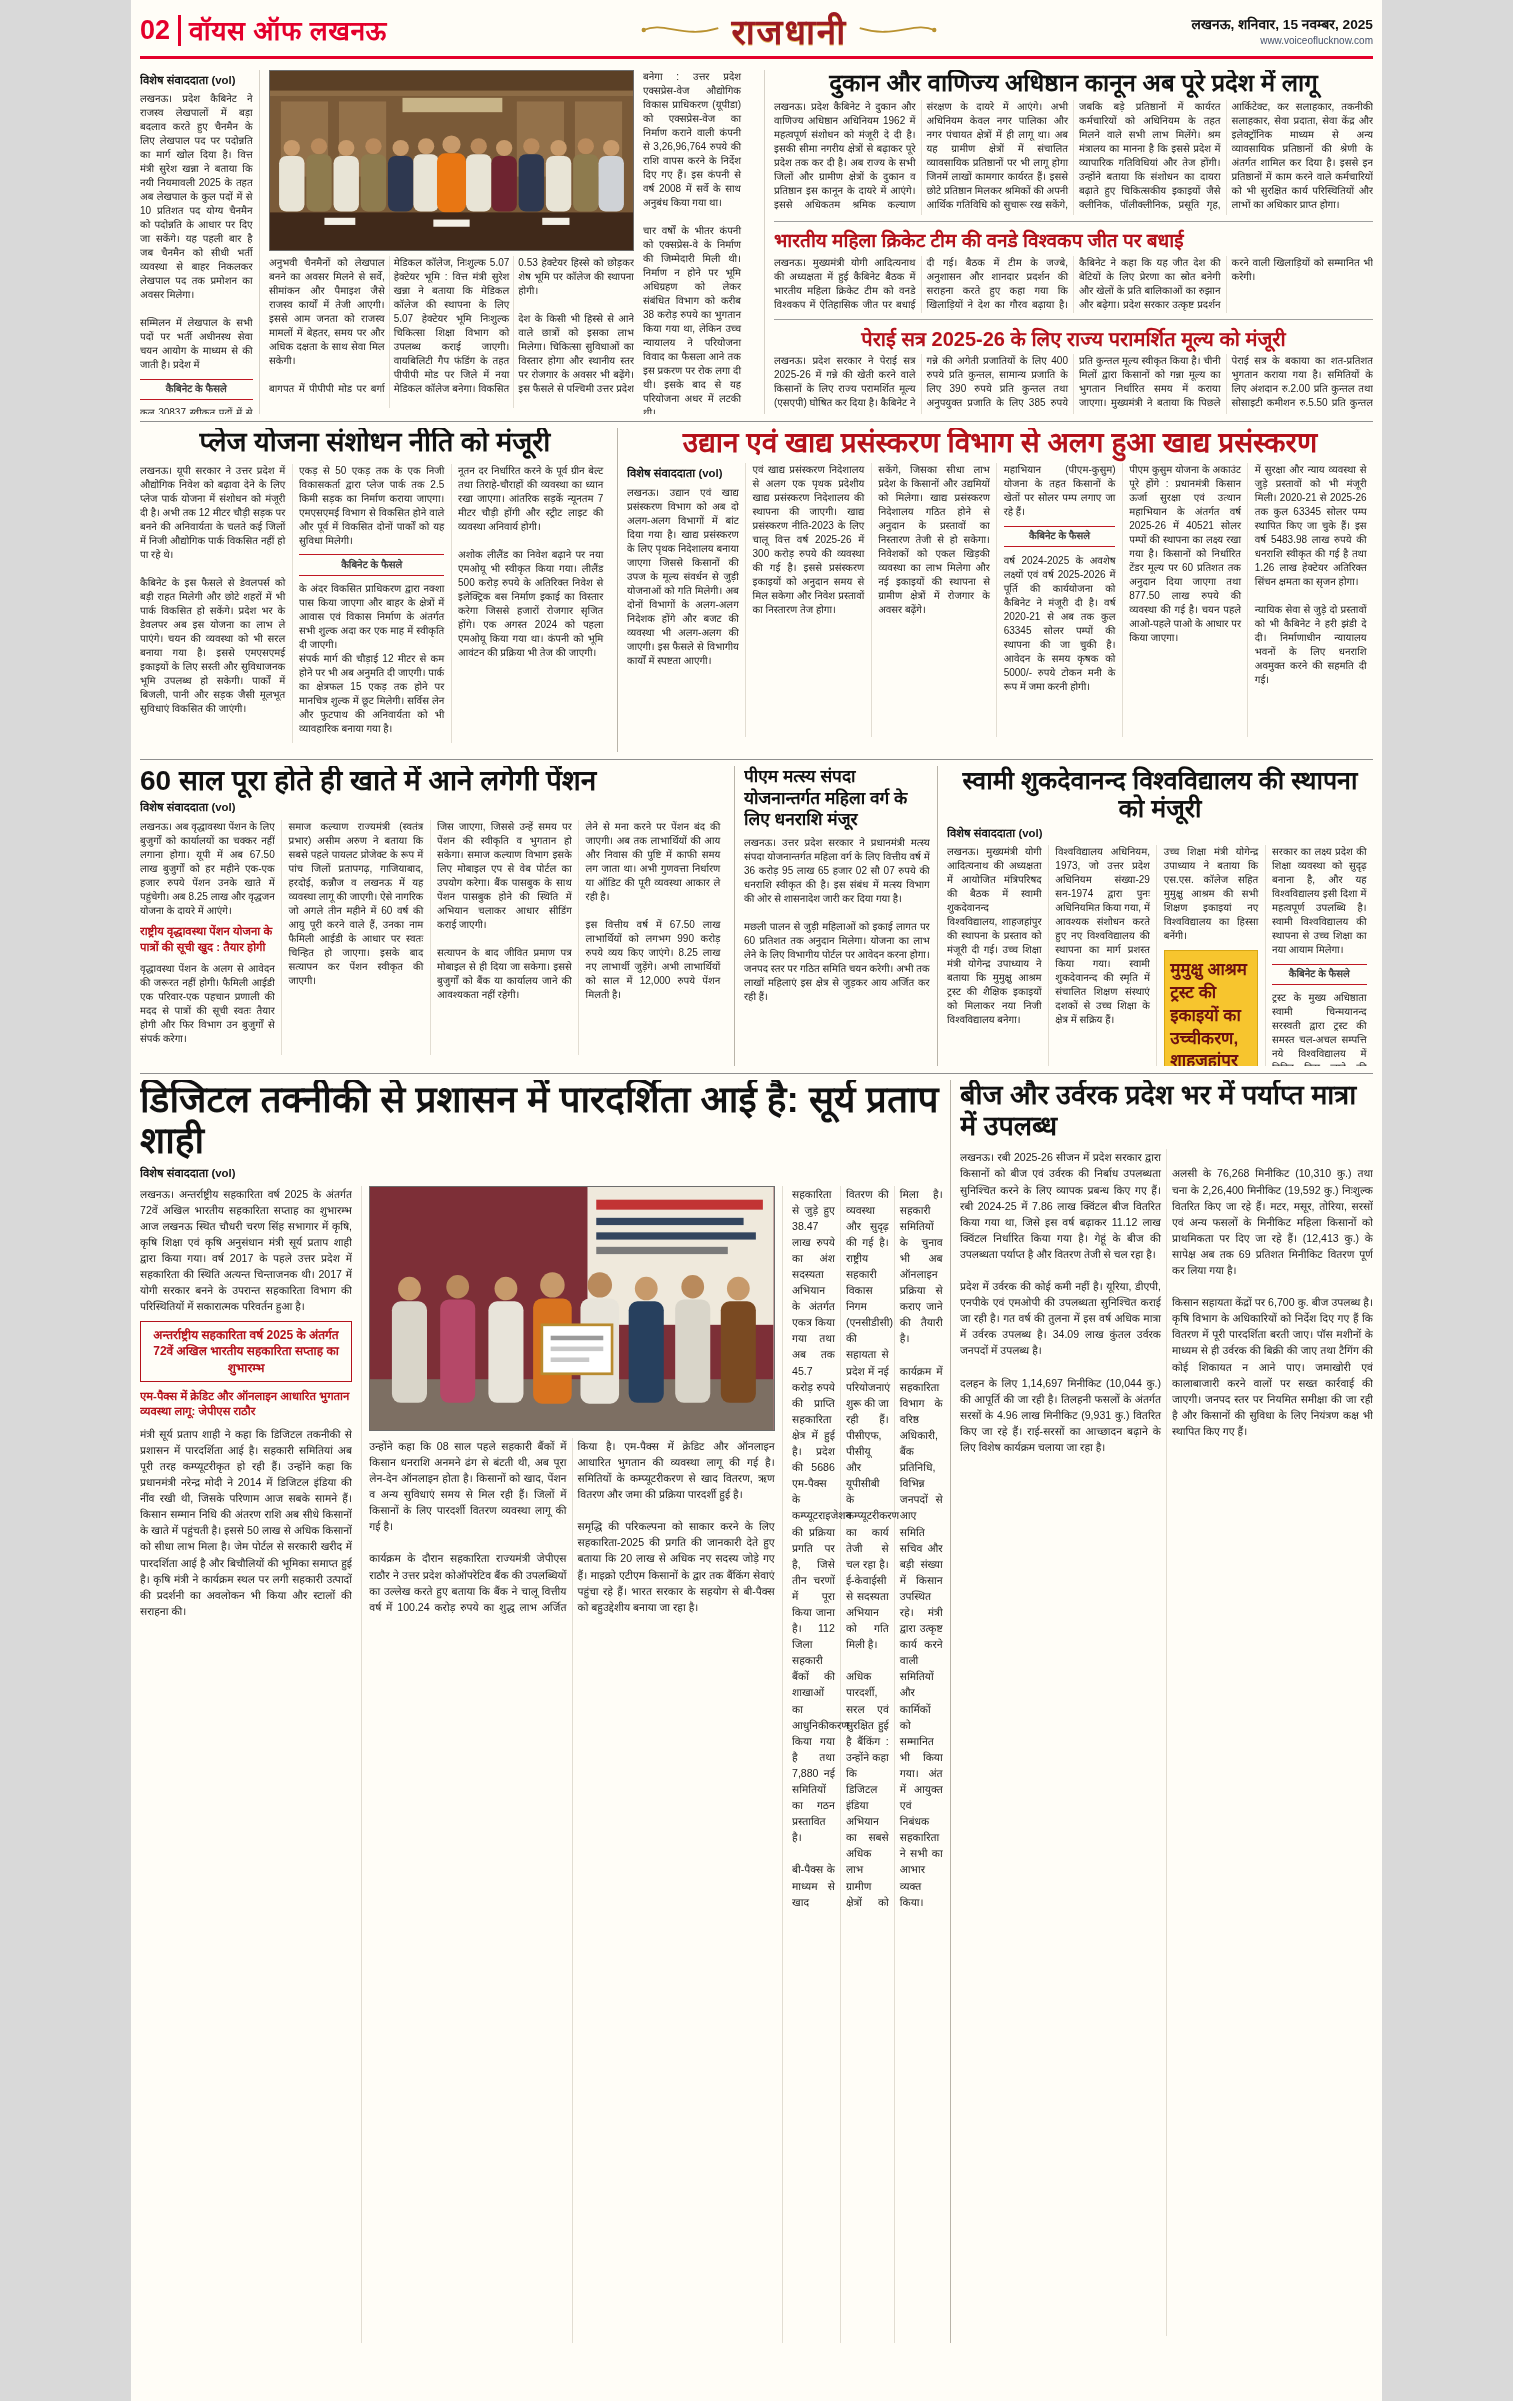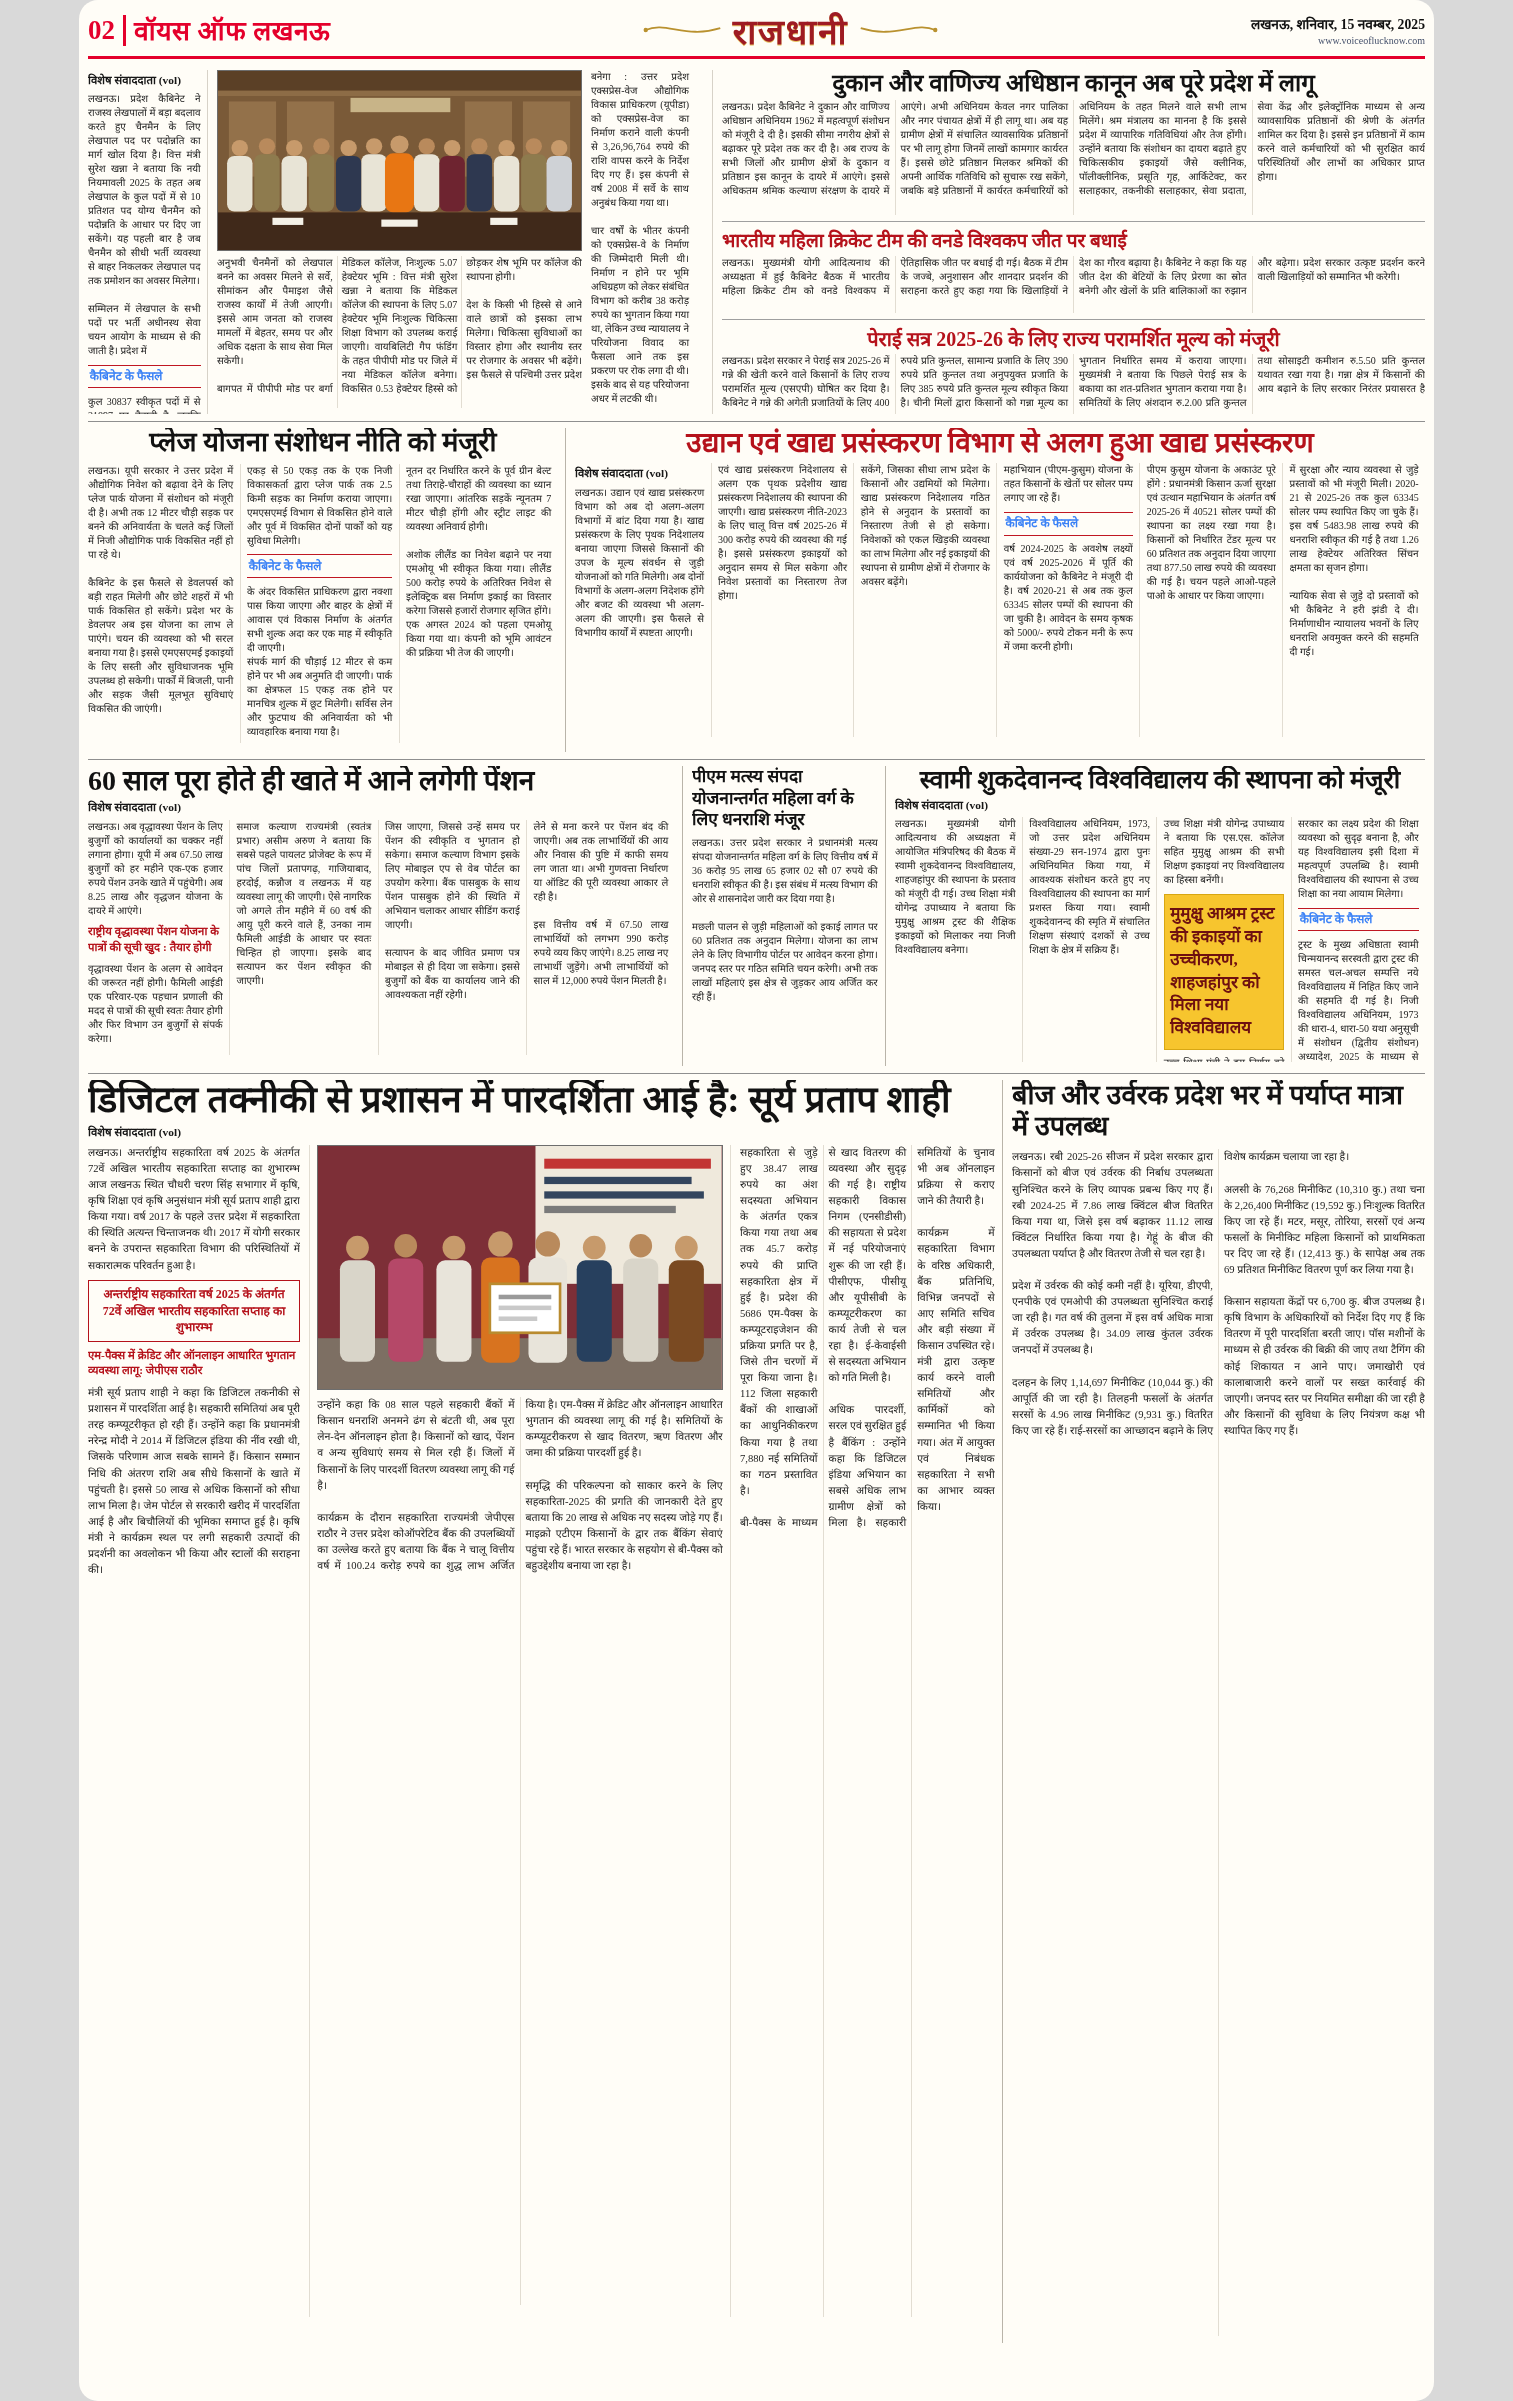--- a/index.html
+++ b/index.html
@@ -1,20 +1,20 @@
 <!DOCTYPE html>
 <html style="font-size:14.6px"><head>
 <meta charset="utf-8">
 <style>
   * { box-sizing: border-box; margin: 0; padding: 0; }
   html, body { background: #d9d9d9; }
   .page {
-    width: 1355px; height: 2401px; margin: 0 auto; background: #fffdf7;
-    font-family: Liberation Serif, serif; color: #161616;
-    padding: 5.5px 9px; overflow: hidden; position: relative; border-radius: 19px;
+    width: 1251px; height: 2401px; margin: 0 auto; background: #fffdf7;
+    font-family: Liberation Sans, sans-serif; color: #161616;
+    padding: 5.5px 9px; overflow: hidden; position: relative;
   }
   
   .hdr { display: flex; align-items: center; justify-content: space-between; height: 49px; }
   .hdr-left { display: flex; align-items: center; gap: 8.2px; }
   .pgnum { font-size: 27px; font-weight: bold; color: #e4002b; }
   .vbar { width: 2.7px; height: 31px; background: #e4002b; display: inline-block; }
   .masthead { font-size: 26.5px; font-weight: bold; color: #e4002b; letter-spacing: 0.5px; }
   .hdr-center { display: flex; align-items: center; gap: 9px; }
   .logo-text { font-size: 35px; font-weight: 800; color: #9e1b23; letter-spacing: 1.8px;
                text-shadow: 0 0.9px 0 #e7c15f; }
@@ -33,21 +33,21 @@
   .h-pledge { font-size: 27px; text-align: center; margin-bottom: 6.4px; line-height: 1.1; }
   .h-food { font-size: 28px; color: #b5121b; text-align: center; margin-bottom: 4.6px; line-height: 1.1; }
   .h-pension { font-size: 28px; margin-bottom: 2.7px; line-height: 1.1; }
   .h-fish { font-size: 17.3px; line-height: 1.25; margin-bottom: 5.5px; }
   .h-univ { font-size: 25px; text-align: center; margin-bottom: 2.7px; line-height: 1.12; }
   .h-digital { font-size: 37px; line-height: 1.1; margin-bottom: 3.7px; }
   .h-seeds { font-size: 27px; line-height: 1.15; margin-bottom: 7.3px; }
   
   .body-txt { font-size: 10px; line-height: 1.4; text-align: justify; white-space: pre-line; color: #1b1b1b; }
   .byline { font-weight: bold; font-size: 11.4px; margin: 1.8px 0 5.5px; }
-  .cab-head { color: #3b82f6; font-weight: bold; font-size: 12px; text-align: left;
+  .cab-head { color: #404040; font-weight: bold; font-size: 10px; text-align: center;
               border-top: 1.8px solid #c01722; border-bottom: 1.8px solid #c01722;
               padding: 3.7px 1.8px; margin: 6.4px 0; line-height: 1.2; }
   .red-sub { color: #b5121b; font-weight: bold; font-size: 11.4px; line-height: 1.35; margin: 6.4px 0; }
   .red-sub.boxed { border: 1.8px solid #b5121b; padding: 5.5px 4.6px; text-align: center; font-size: 12px; }
   .yellow-box { background: #f7c52e; border: 0.9px solid #d8a713; color: #6e1010; font-weight: bold;
                 font-size: 17px; line-height: 1.35; padding: 8.2px 5.5px; margin: 6.4px 0; }
   
   .sec { display: flex; gap: 9px; padding: 6.4px 0; border-bottom: 0.9px solid #8f8f8f; }
   .s1 { height: 358px; }
   .s1-left { width: 120px; overflow: hidden; border-right: 0.9px solid #d7d2c8; padding-right: 6.4px; }

